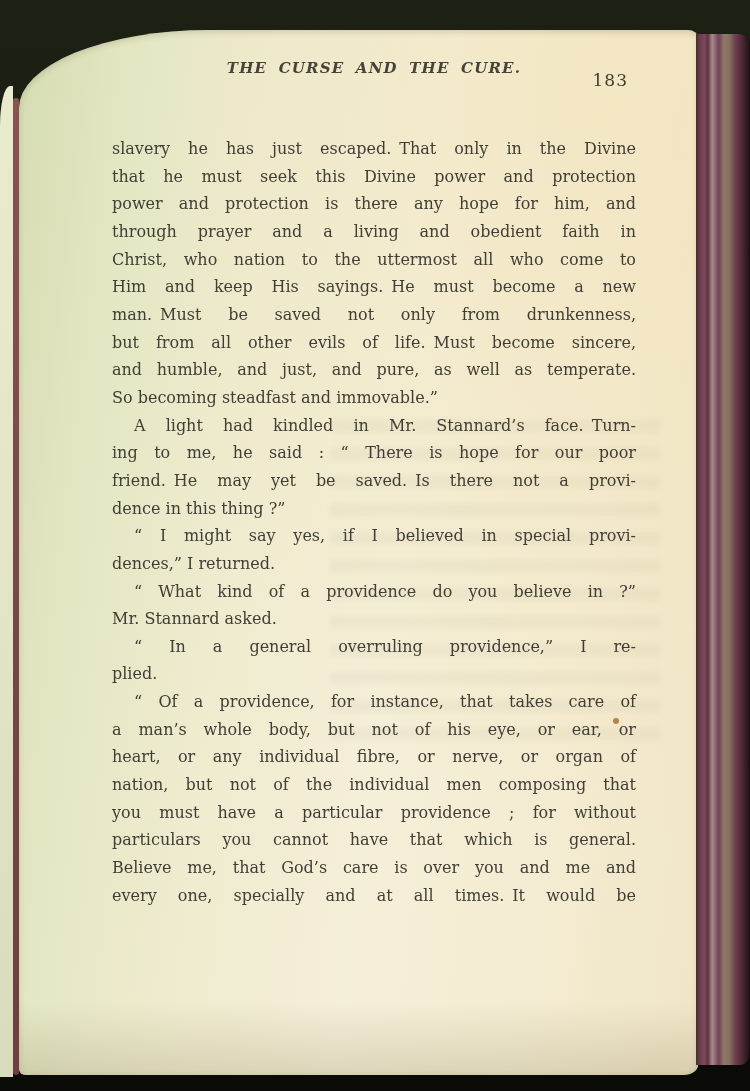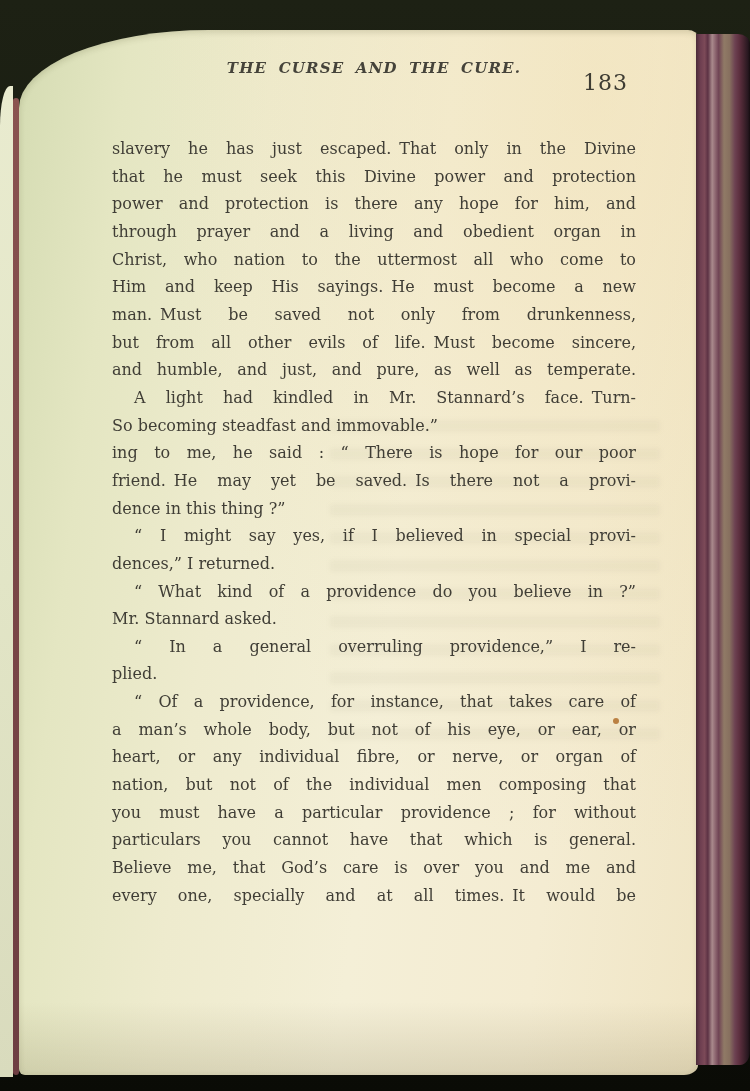--- a/index.html
+++ b/index.html
@@ -44,21 +44,21 @@
     border-top-right-radius:12px 10px;
     border-bottom-right-radius:10px 14px;
   }
   .header-title{
     position:absolute;left:112px;width:524px;top:59px;
     text-align:center;font-style:italic;font-weight:bold;
     font-size:15px;letter-spacing:1.2px;word-spacing:5px;color:#45433a;
   }
   .page-number{
     position:absolute;top:70px;right:122px;
-    font-size:22px;letter-spacing:1px;color:#3e3c33;
+    font-size:17px;letter-spacing:1px;color:#3e3c33;
   }
   .text-block{
     position:absolute;left:112px;top:135px;width:524px;
     font-size:16px;line-height:27.65px;color:#403e36;
   }
   .line{white-space:normal;}
   .line.justify{text-align:justify;text-align-last:justify;text-justify:inter-word;}
   .line.left{text-align:left;}
   .line.indent{text-indent:22px;}
   .speck{
@@ -83,28 +83,28 @@
   <div class="stack-right"></div>
   <div class="show-through"></div>
 
   <div class="header-title">THE CURSE AND THE CURE.</div>
   <div class="page-number">183</div>
 
   <div class="text-block" id="text-block">
       <div class="line justify">slavery he has just escaped. That only in the Divine</div>
       <div class="line justify">that he must seek this Divine power and protection</div>
       <div class="line justify">power and protection is there any hope for him, and</div>
-      <div class="line justify">through prayer and a living and obedient organ in</div>
+      <div class="line justify">through prayer and a living and obedient faith in</div>
       <div class="line justify">Christ, who nation to the uttermost all who come to</div>
       <div class="line justify">Him and keep His sayings. He must become a new</div>
       <div class="line justify">man. Must be saved not only from drunkenness,</div>
       <div class="line justify">but from all other evils of life. Must become sincere,</div>
       <div class="line justify">and humble, and just, and pure, as well as temperate.</div>
+      <div class="line left">So becoming steadfast and immovable.”</div>
       <div class="line justify indent">A light had kindled in Mr. Stannard’s face. Turn-</div>
-      <div class="line left">So becoming steadfast and immovable.”</div>
       <div class="line justify">ing to me, he said : “ There is hope for our poor</div>
       <div class="line justify">friend. He may yet be saved. Is there not a provi-</div>
       <div class="line left">dence in this thing ?”</div>
       <div class="line justify indent">“ I might say yes, if I believed in special provi-</div>
       <div class="line left">dences,” I returned.</div>
       <div class="line justify indent">“ What kind of a providence do you believe in ?”</div>
       <div class="line left">Mr. Stannard asked.</div>
       <div class="line justify indent">“ In a general overruling providence,” I re-</div>
       <div class="line left">plied.</div>
       <div class="line justify indent">“ Of a providence, for instance, that takes care of</div>

